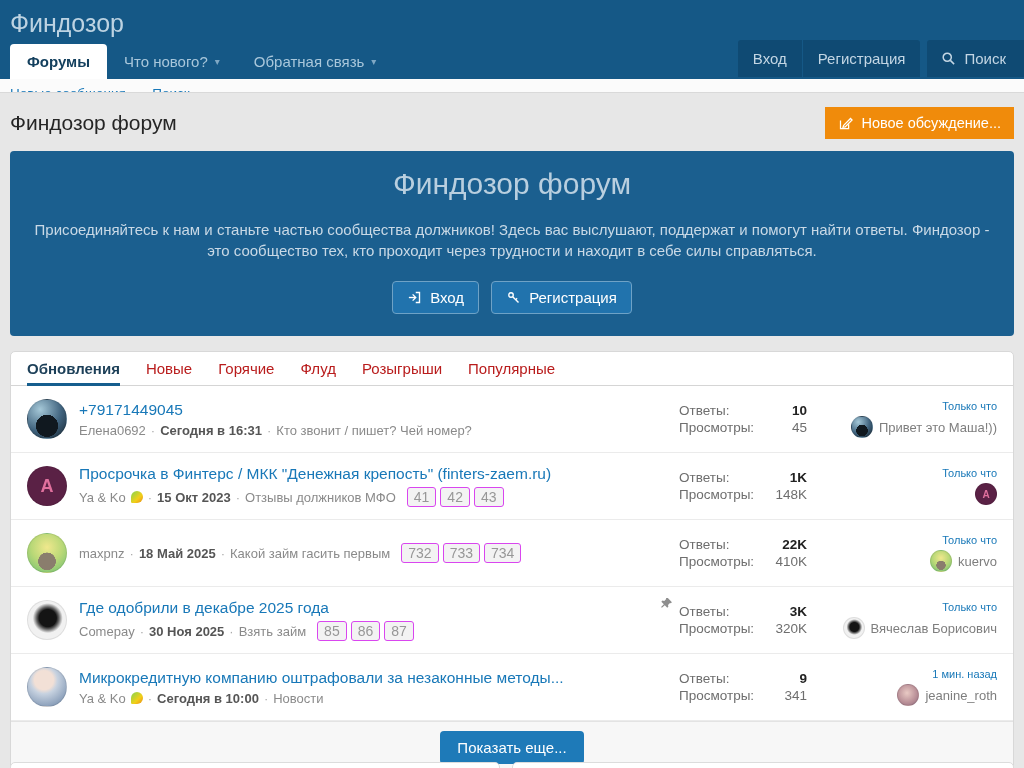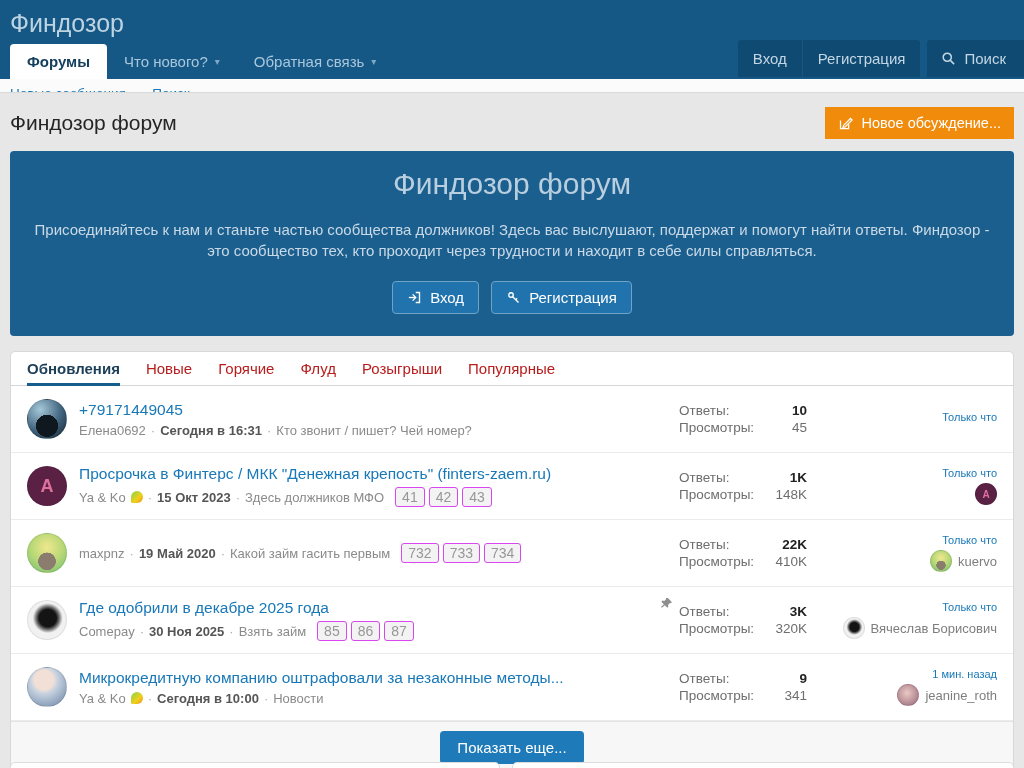--- a/index.html
+++ b/index.html
@@ -186,35 +186,41 @@
             <span class="stat-label lbl-replies">Ответы:</span>
             <span class="stat-value replies">10</span>
           </div>
       <div class="stat">
             <span class="stat-label lbl-views">Просмотры:</span>
             <span class="stat-value views">45</span>
           </div>
     </div>
     <div class="thread-last">
       <a class="last-time">Только что</a>
+      <div class="last-user">
+        <span class="mini-avatar" style="background: radial-gradient(circle at 50% 68%, rgb(16, 24, 31) 0px, rgb(16, 24, 31) 34%, transparent 35%), radial-gradient(circle at 32% 25%, rgb(165, 200, 216), rgb(65, 100, 127) 55%, rgb(22, 36, 47));">
+              <span class="mini-label"></span>
+            </span>
+        <span class="last-name">Привет это Маша!))</span>
+      </div>
     </div>
   </div>
       <div class="thread">
     <div class="avatar" style="background: rgb(90, 33, 69);">
           <span class="av-label" style="color: rgb(224, 112, 157);">A</span>
         </div>
     <div class="thread-main">
       <a class="thread-title">Просрочка в Финтерс / МКК "Денежная крепость" (finters-zaem.ru)</a>
       <div class="thread-meta">
         <span class="author">Ya &amp; Ko</span>
         <span class="parrot"></span>
         <span class="dot">·</span>
         <span class="date">15 Окт 2023</span>
         <span class="dot">·</span>
-        <span class="forum">Здесь должников МФО</span>
+        <span class="forum">Отзывы должников МФО</span>
         <span class="pages">
               <span class="page-badge">41</span>
               <span class="page-badge">42</span>
               <span class="page-badge">43</span>
             </span>
       </div>
     </div>
 
     <div class="thread-stats">
       <div class="stat">
@@ -238,21 +244,21 @@
   </div>
       <div class="thread">
     <div class="avatar" style="background: radial-gradient(circle at 50% 72%, rgb(138, 125, 109) 0px, rgb(138, 125, 109) 26%, transparent 27%), radial-gradient(circle at 50% 35%, rgb(240, 232, 141), rgb(185, 216, 119) 50%, rgb(111, 191, 116));">
           <span class="av-label"></span>
         </div>
     <div class="thread-main">
       <div class="thread-meta">
         <span class="author">maxpnz</span>
 
         <span class="dot">·</span>
-        <span class="date">19 Май 2020</span>
+        <span class="date">18 Май 2025</span>
         <span class="dot">·</span>
         <span class="forum">Какой займ гасить первым</span>
         <span class="pages">
               <span class="page-badge">732</span>
               <span class="page-badge">733</span>
               <span class="page-badge">734</span>
             </span>
       </div>
     </div>
 

